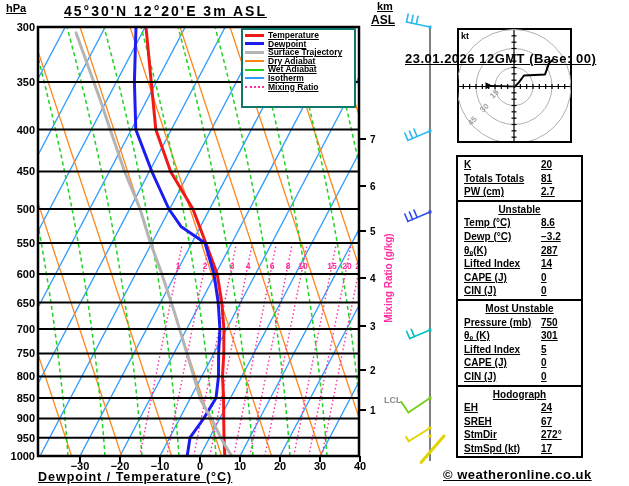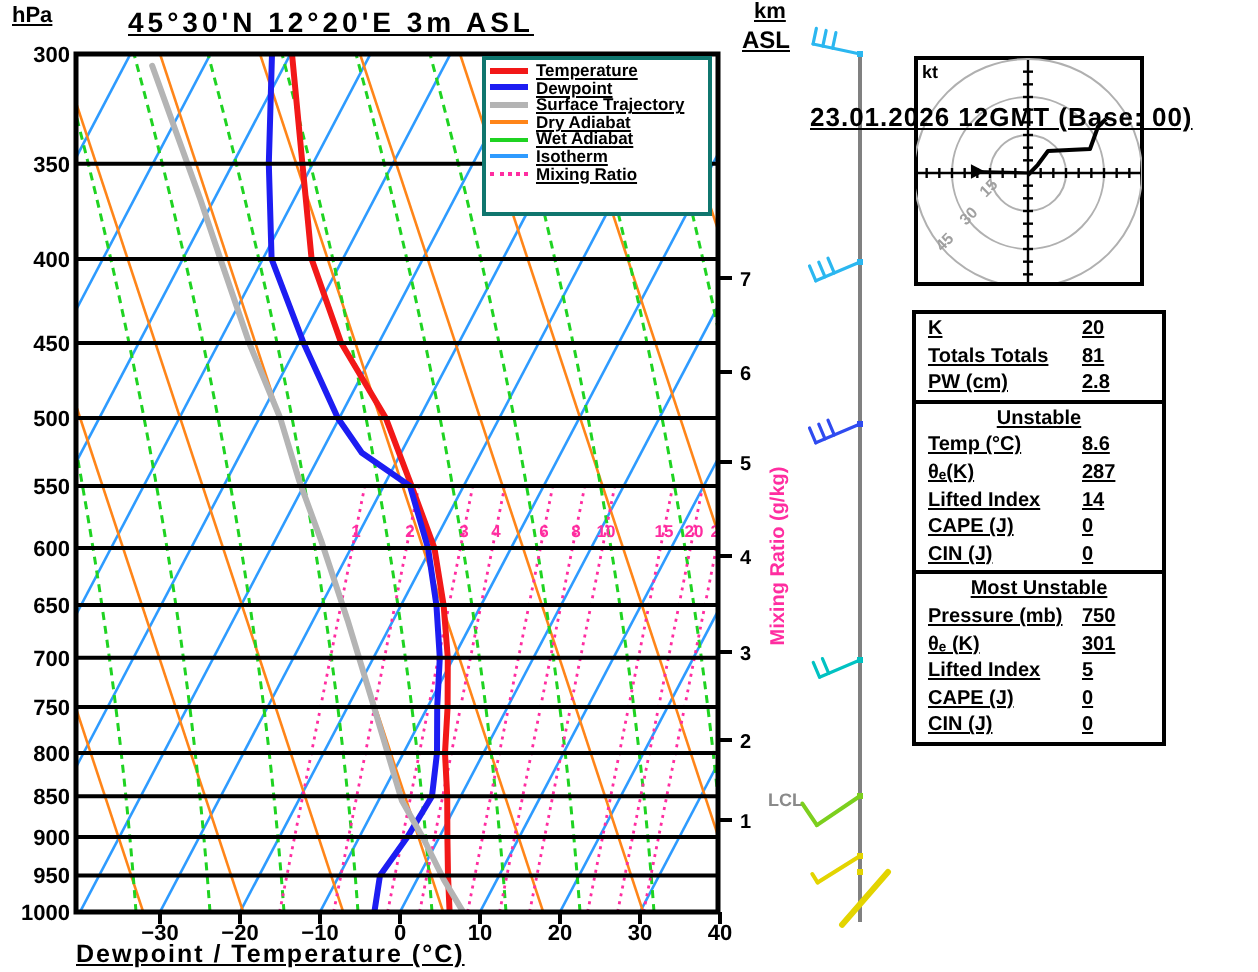--- a/index.html
+++ b/index.html
@@ -304,30 +304,34 @@
         <div class="stat-row">
           <span class="stat-label">K</span>
           <span class="stat-value">20</span>
         </div>
         <div class="stat-row">
           <span class="stat-label">Totals Totals</span>
           <span class="stat-value">81</span>
         </div>
         <div class="stat-row">
           <span class="stat-label">PW (cm)</span>
-          <span class="stat-value">2.8</span>
+          <span class="stat-value">2.7</span>
         </div>
       </div>
       <div class="stats-section">
         <div class="sec-title">Unstable</div>
         <div class="stat-row">
           <span class="stat-label">Temp (°C)</span>
           <span class="stat-value">8.6</span>
         </div>
         <div class="stat-row">
+          <span class="stat-label">Dewp (°C)</span>
+          <span class="stat-value">−3.2</span>
+        </div>
+        <div class="stat-row">
           <span class="stat-label">θₑ(K)</span>
           <span class="stat-value">287</span>
         </div>
         <div class="stat-row">
           <span class="stat-label">Lifted Index</span>
           <span class="stat-value">14</span>
         </div>
         <div class="stat-row">
           <span class="stat-label">CAPE (J)</span>
           <span class="stat-value">0</span>
@@ -353,14 +357,34 @@
         </div>
         <div class="stat-row">
           <span class="stat-label">CAPE (J)</span>
           <span class="stat-value">0</span>
         </div>
         <div class="stat-row">
           <span class="stat-label">CIN (J)</span>
           <span class="stat-value">0</span>
         </div>
       </div>
+      <div class="stats-section">
+        <div class="sec-title">Hodograph</div>
+        <div class="stat-row">
+          <span class="stat-label">EH</span>
+          <span class="stat-value">24</span>
+        </div>
+        <div class="stat-row">
+          <span class="stat-label">SREH</span>
+          <span class="stat-value">67</span>
+        </div>
+        <div class="stat-row">
+          <span class="stat-label">StmDir</span>
+          <span class="stat-value">272°</span>
+        </div>
+        <div class="stat-row">
+          <span class="stat-label">StmSpd (kt)</span>
+          <span class="stat-value">17</span>
+        </div>
+      </div>
     </div>
+  <div class="ovl credit">© weatheronline.co.uk</div>
 </div>
 
 </body></html>

